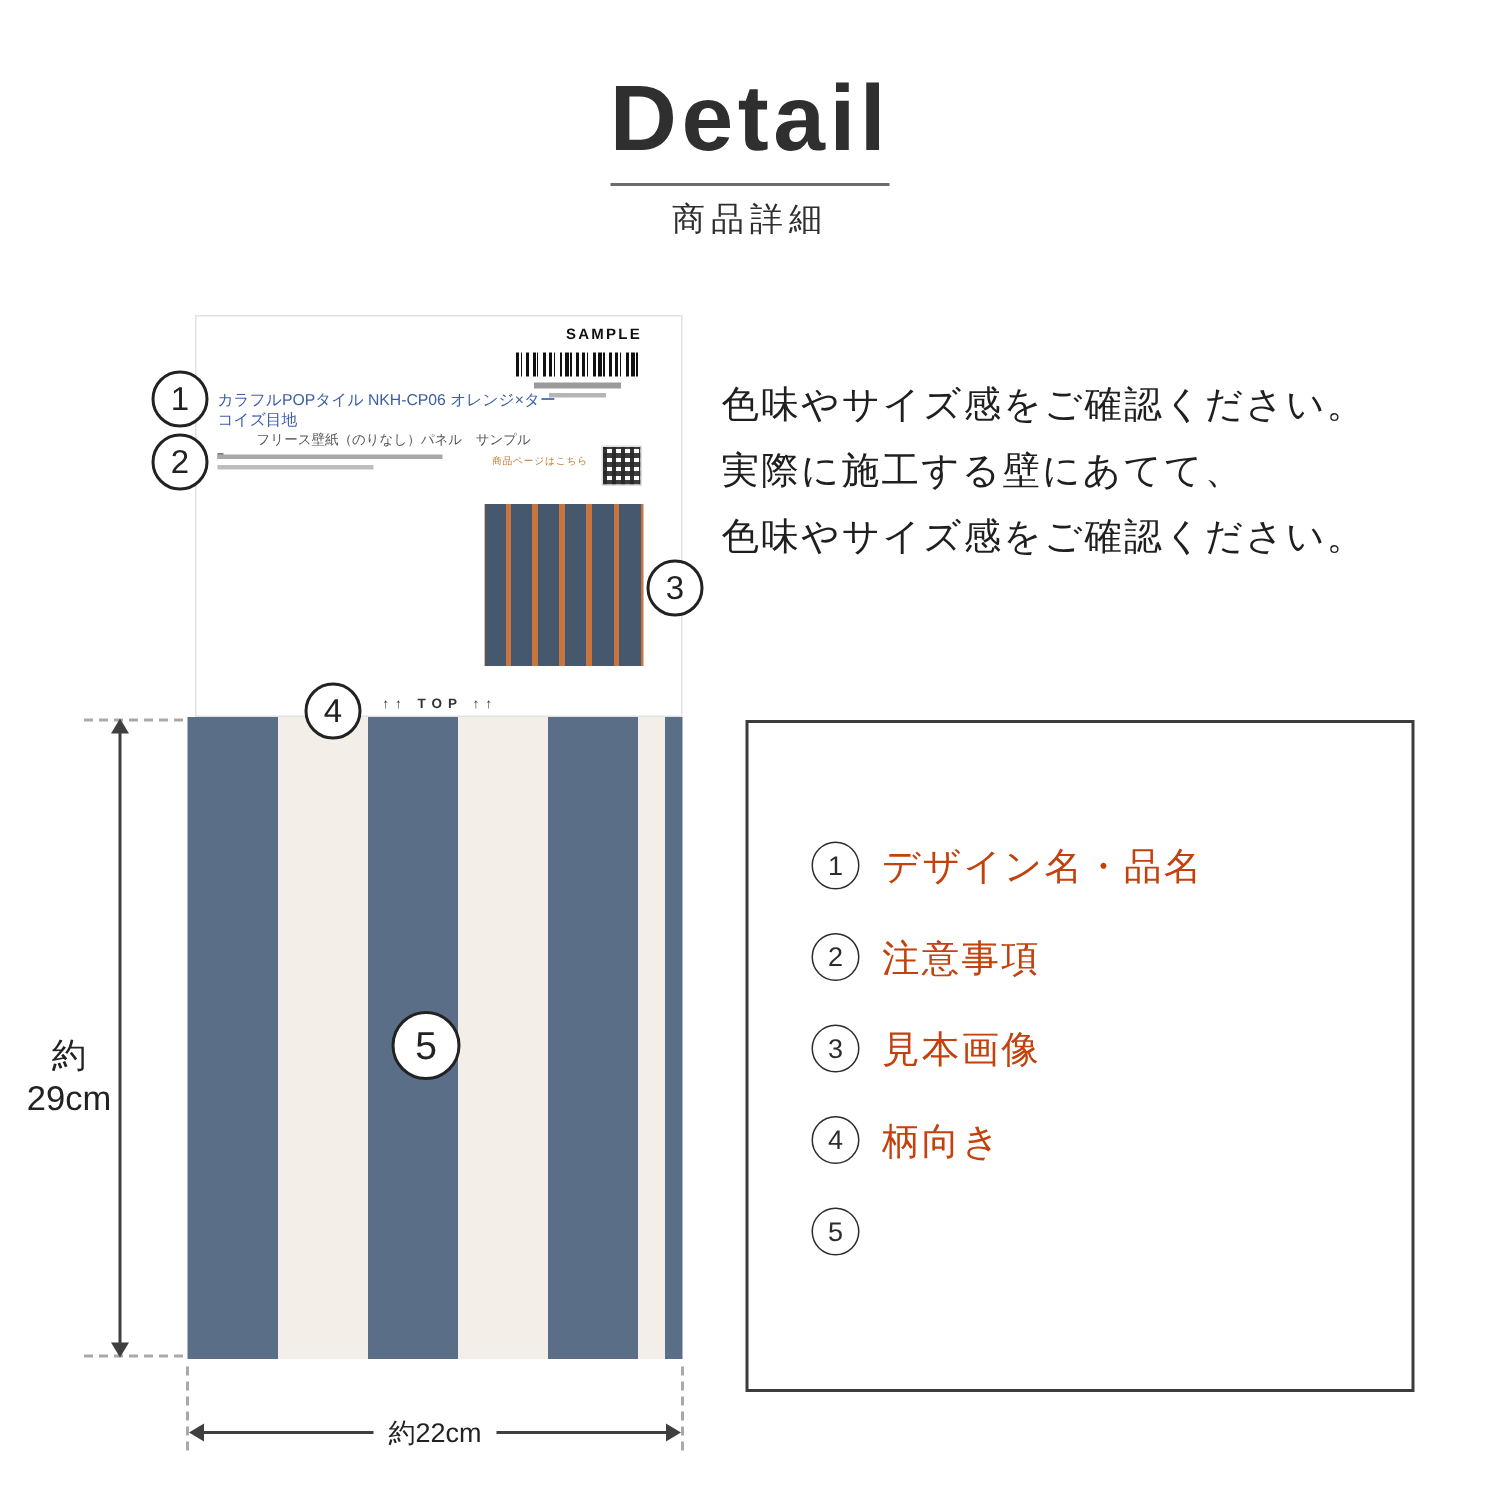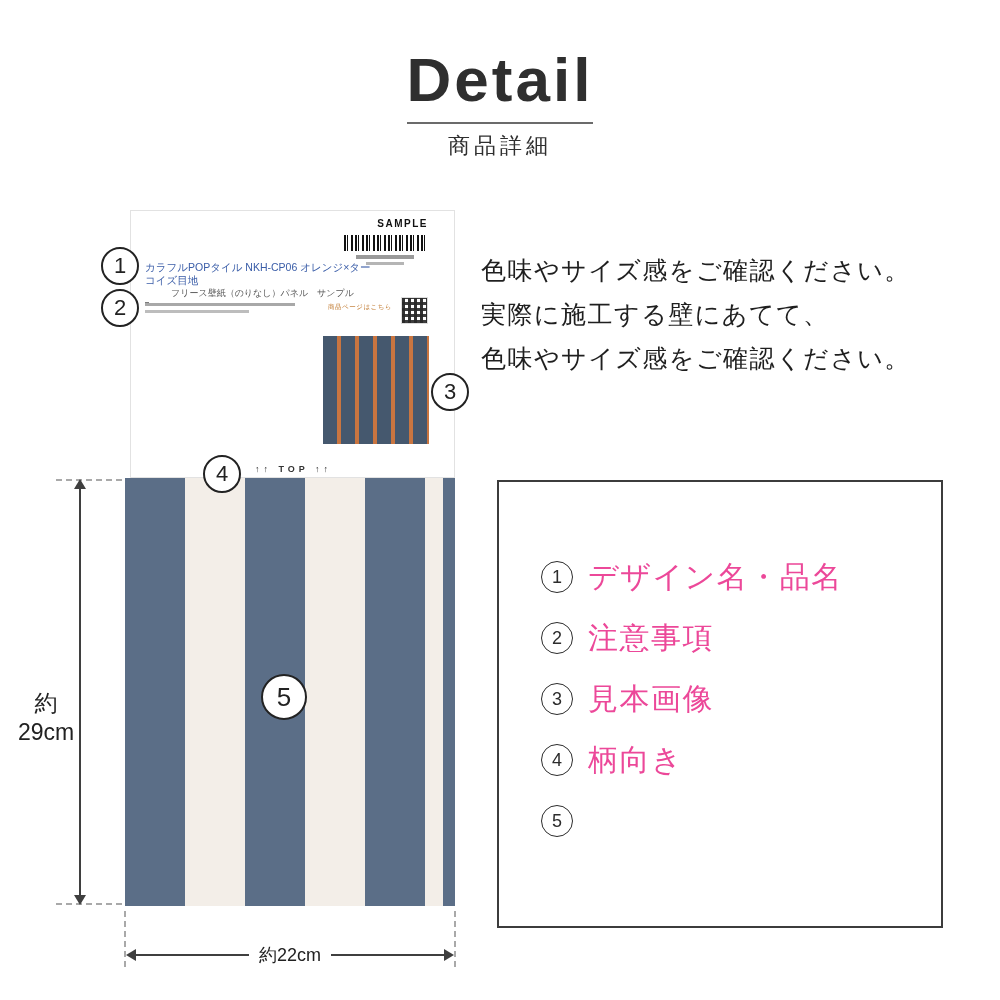--- a/index.html
+++ b/index.html
@@ -72,21 +72,21 @@
   
   .desc{position:absolute;left:481px;top:248px;width:470px;font-size:25px;line-height:44px;
         letter-spacing:1.5px;color:#1f1f1f;}
 
   
   .legend{position:absolute;left:497px;top:480px;width:446px;height:448px;border:2px solid #3c3c3c;
           box-sizing:border-box;background:#fff;padding-top:72px;}
   .legend-item{display:flex;align-items:center;height:46px;margin:0 0 15px 42px;}
   .legend-num{width:32px;height:32px;border:1.5px solid #2c2c2c;border-radius:50%;box-sizing:border-box;
               display:flex;align-items:center;justify-content:center;font-size:18px;color:#2c2c2c;flex:0 0 32px;}
-  .legend-label{margin-left:15px;font-size:30px;letter-spacing:1.5px;color:#ec4899;}
+  .legend-label{margin-left:15px;font-size:25px;letter-spacing:1.5px;color:#c2410c;}
 </style>
 </head>
 <body>
 
 <div id="stage">
 
   <div class="title">Detail</div>
   <div class="title-underline"></div>
   <div class="subtitle">商品詳細</div>
 

